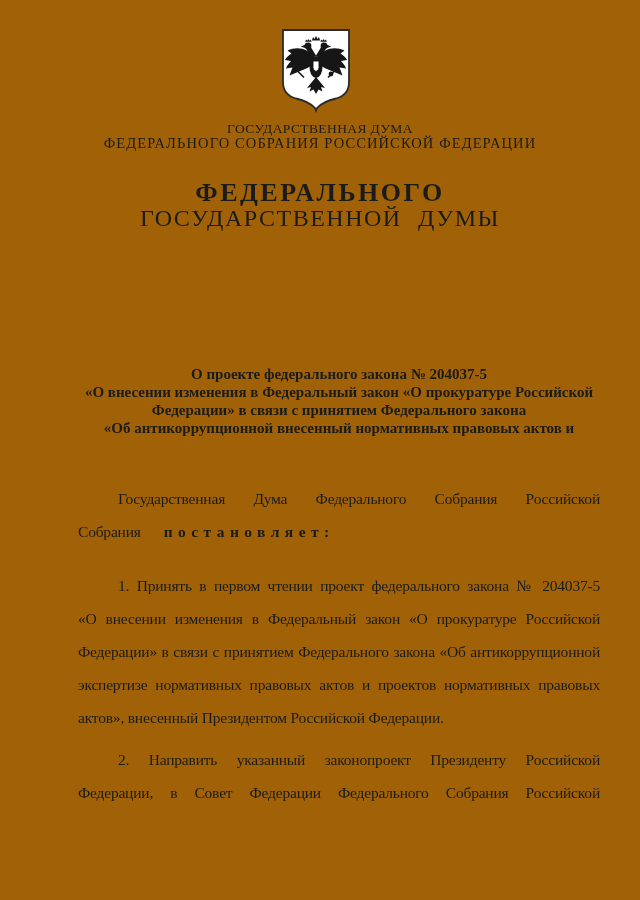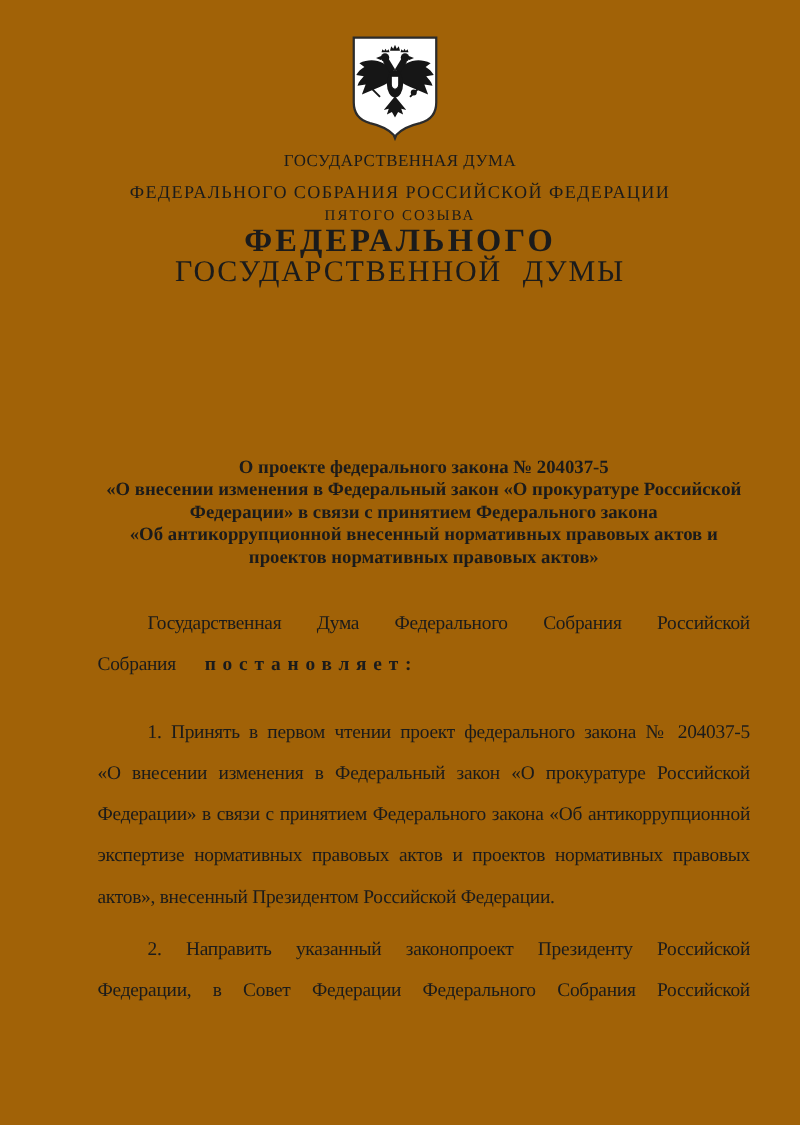--- a/index.html
+++ b/index.html
@@ -10,21 +10,21 @@
     background:#a16207;
     font-family:"Liberation Serif","DejaVu Serif",serif;
     color:#1b1b1b;
     overflow:hidden;
   }
   
   .emblem{position:absolute;left:280px;top:27px;width:72px;height:86px;}
   
   .org{position:absolute;left:0;top:121px;width:640px;text-align:center;}
   .org-l1{font-size:13.5px;line-height:15px;letter-spacing:0.4px;font-weight:400;}
-  .org-l2{font-size:14.5px;line-height:15px;letter-spacing:1.1px;font-weight:400;margin-top:11px;}
+  .org-l2{font-size:14.5px;line-height:15px;letter-spacing:1.1px;font-weight:400;margin-top:0;}
   .org-l3{font-size:12px;line-height:13px;letter-spacing:1.6px;font-weight:400;margin-top:4px;}
   
   .doc-h1{position:absolute;left:0;top:179px;width:640px;text-align:center;
           font-size:26px;line-height:28px;font-weight:700;letter-spacing:2.5px;}
   .doc-h2{position:absolute;left:0;top:207px;width:640px;text-align:center;
           font-size:24px;line-height:22px;font-weight:400;letter-spacing:1.5px;word-spacing:9px;}
   
   .title{position:absolute;left:78px;top:365px;width:522px;text-align:center;}
   .title .tline{font-size:15px;line-height:18px;font-weight:700;white-space:nowrap;}
   
@@ -61,32 +61,30 @@
         <path d="M0,9 L-9,20 L-5,19 L-6.5,23.5 L-2.5,21.5 L0,26 L2.5,21.5 L6.5,23.5 L5,19 L9,20 Z"></path>
         <circle cx="15" cy="6" r="2.4"></circle>
         <path d="M-3,-7 h6 v6.5 q0,2.8 -3,4 q-3,-1.2 -3,-4 z" fill="#ffffff" stroke="#161616" stroke-width="0.9"></path>
       </g>
     </svg>
   </div>
 
   <div class="org">
     <div class="org-l1">ГОСУДАРСТВЕННАЯ ДУМА</div>
     <div class="org-l2">ФЕДЕРАЛЬНОГО СОБРАНИЯ РОССИЙСКОЙ ФЕДЕРАЦИИ</div>
-    <div class="org-l3">ПЯТОГО СОЗЫВА</div>
   </div>
 
   <div class="doc-h1">ФЕДЕРАЛЬНОГО</div>
   <div class="doc-h2">ГОСУДАРСТВЕННОЙ ДУМЫ</div>
 
   <div class="title">
     <div class="tline">О проекте федерального закона № 204037-5</div>
     <div class="tline">«О внесении изменения в Федеральный закон «О прокуратуре Российской</div>
     <div class="tline">Федерации» в связи с принятием Федерального закона</div>
     <div class="tline">«Об антикоррупционной внесенный нормативных правовых актов и</div>
-    <div class="tline">проектов нормативных правовых актов»</div>
   </div>
 
   <div class="body-text">
     <div class="bline just indent">Государственная Дума Федерального Собрания Российской</div>
     <div class="bline left">
       <span>Собрания</span><span class="bold-spaced">постановляет:</span>
     </div>
     <div class="spacer1"></div>
     <div class="bline just indent">1. Принять в первом чтении проект федерального закона № 204037-5</div>
     <div class="bline just">«О внесении изменения в Федеральный закон «О прокуратуре Российской</div>

